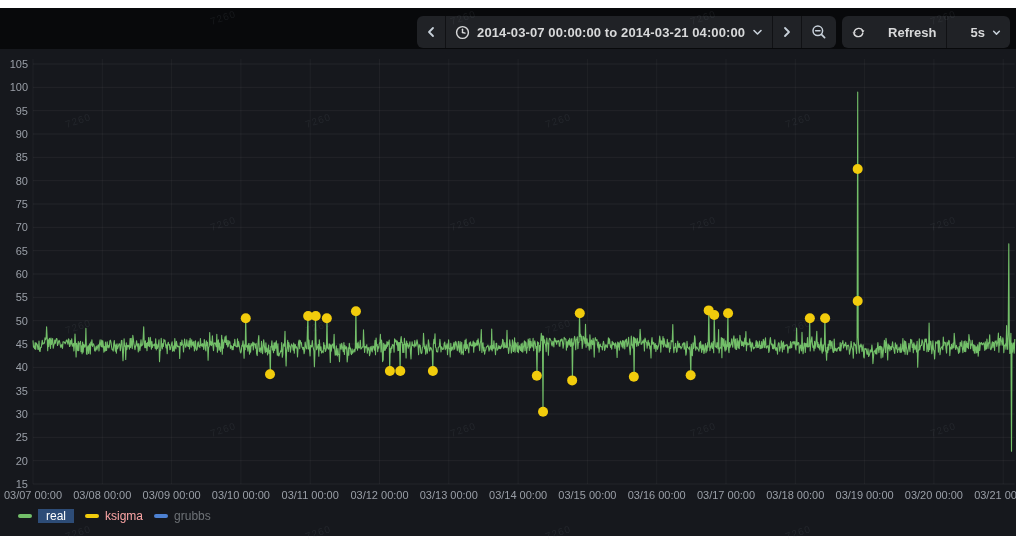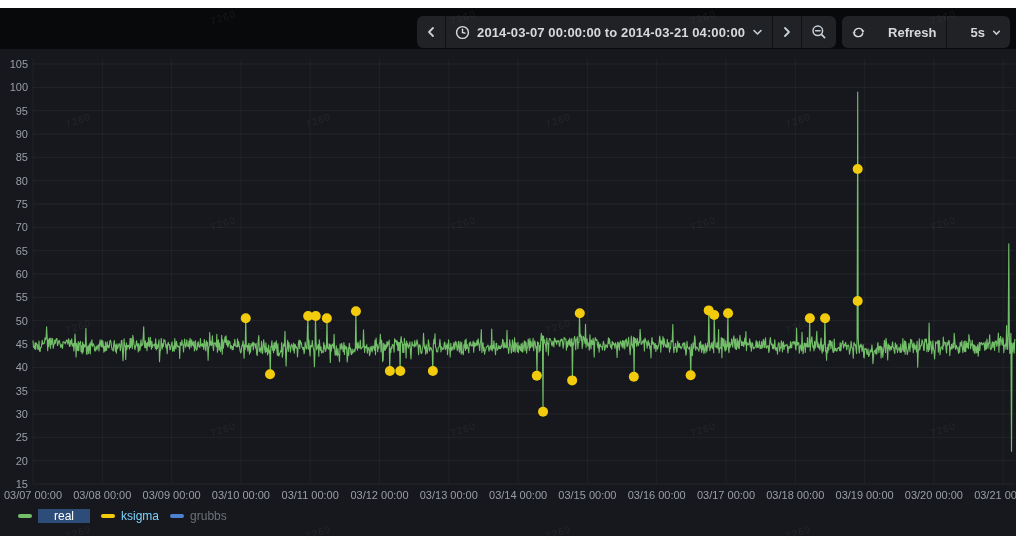--- a/index.html
+++ b/index.html
@@ -48,22 +48,22 @@
     background:#16181d;
   }
   #chart{position:absolute;left:0;top:0;}
   
   .legend{
     position:absolute;left:18px;top:458px;height:18px;
     display:flex;align-items:center;gap:11px;
   }
   .legend-item{display:flex;align-items:center;gap:6px;cursor:pointer;}
   .legend-dash{width:14px;height:4px;border-radius:2px;}
-  .legend-label{font-size:12px;color:#7dd3fc;}
-  .legend-label.selected{background:#2d4c77;color:#ffffff;padding:0 16px;}
+  .legend-label{font-size:12px;color:#fca5a5;}
+  .legend-label.selected{background:#2d4c77;color:#ffffff;padding:0 8px;}
   .legend-label.disabled{color:#6e7277;}
   
   .wm{
     position:absolute;left:0;top:0;width:1024px;height:544px;
     pointer-events:none;overflow:hidden;z-index:5;
   }
   .wm span{
     position:absolute;font-size:10px;color:rgba(165,172,185,0.09);
     transform:rotate(-18deg);white-space:nowrap;letter-spacing:1px;
   }

